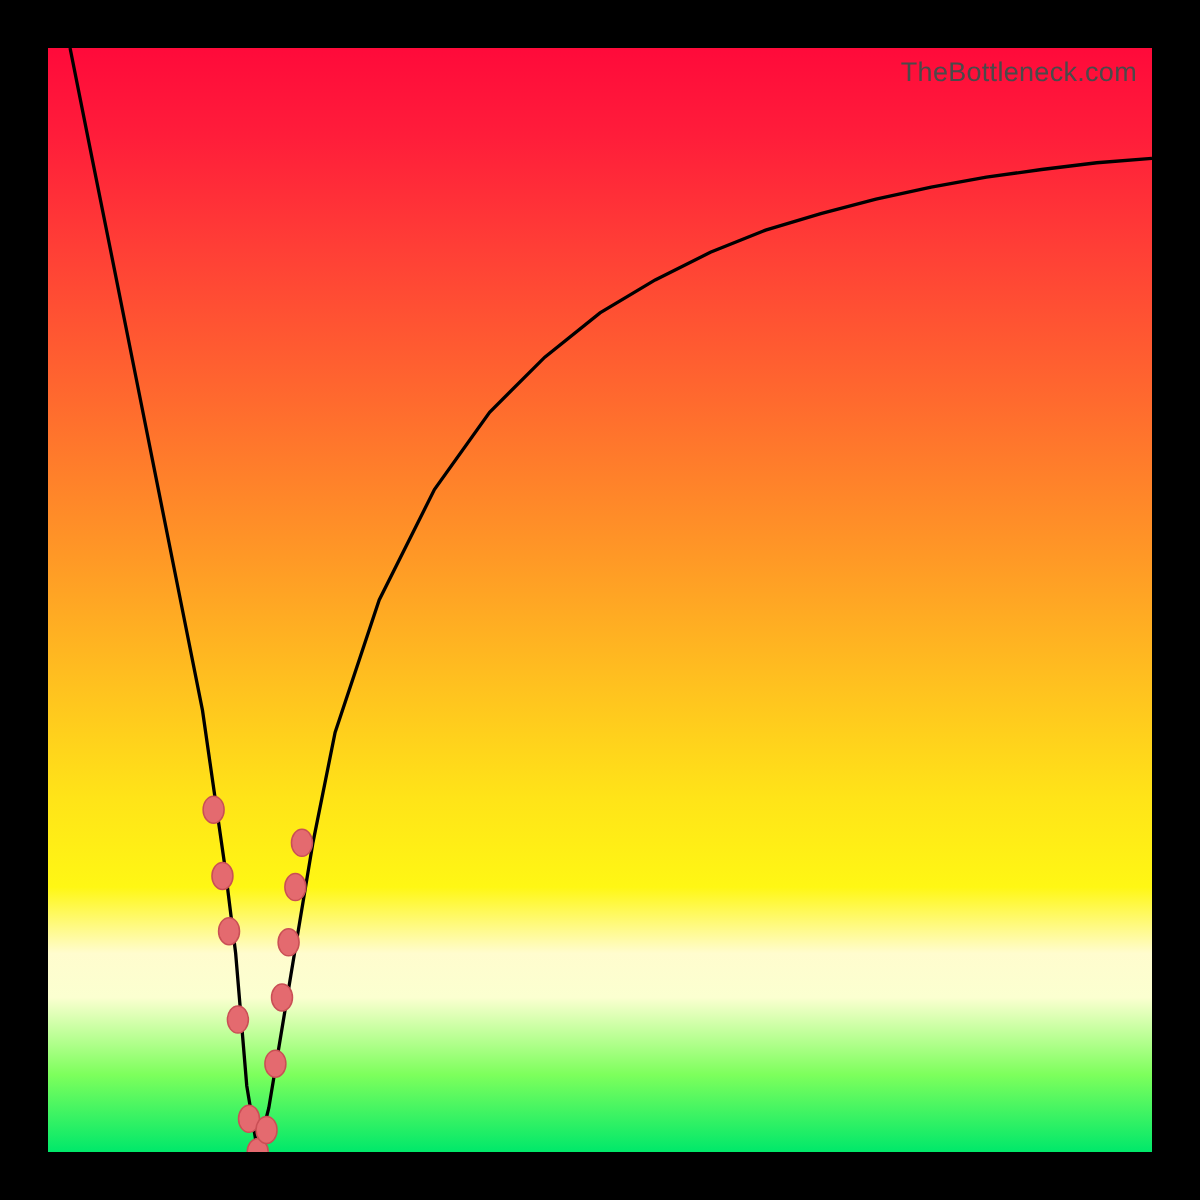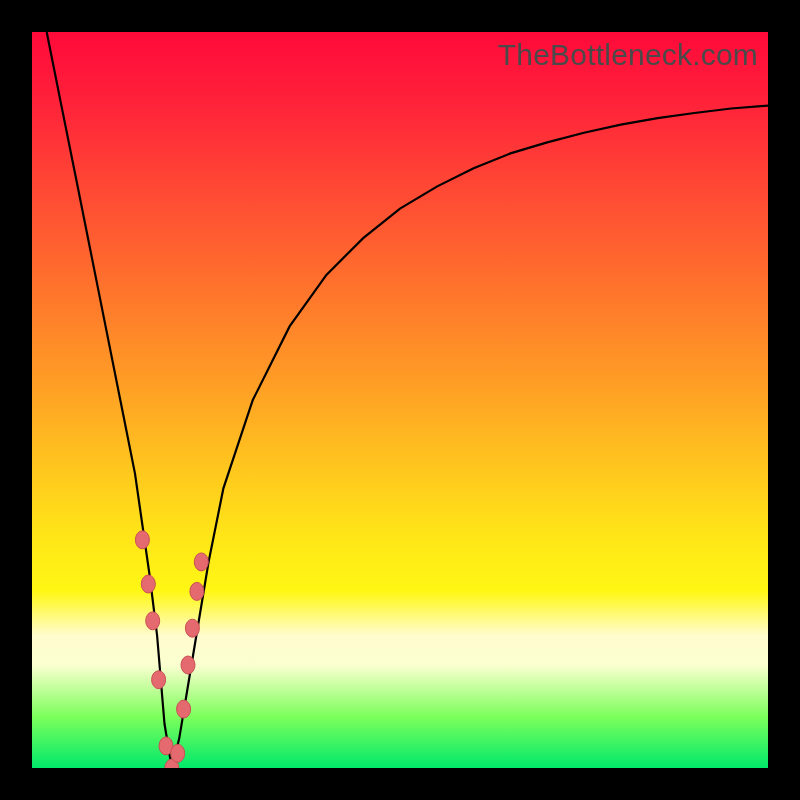--- a/index.html
+++ b/index.html
@@ -38,21 +38,21 @@
       #fbffd0 86%,
       #7dff5c 93%,
       #00e86a 100%
     );
   }
   .watermark {
     position: absolute;
     top: 6px;
     right: 10px;
     color: #4a4a4a;
-    font-size: 30px;
+    font-size: 18px;
     font-weight: 500;
     letter-spacing: 0.2px;
     user-select: none;
   }
   svg.curve {
     position: absolute;
     left: 0;
     top: 0;
     width: 736px;
     height: 736px;

